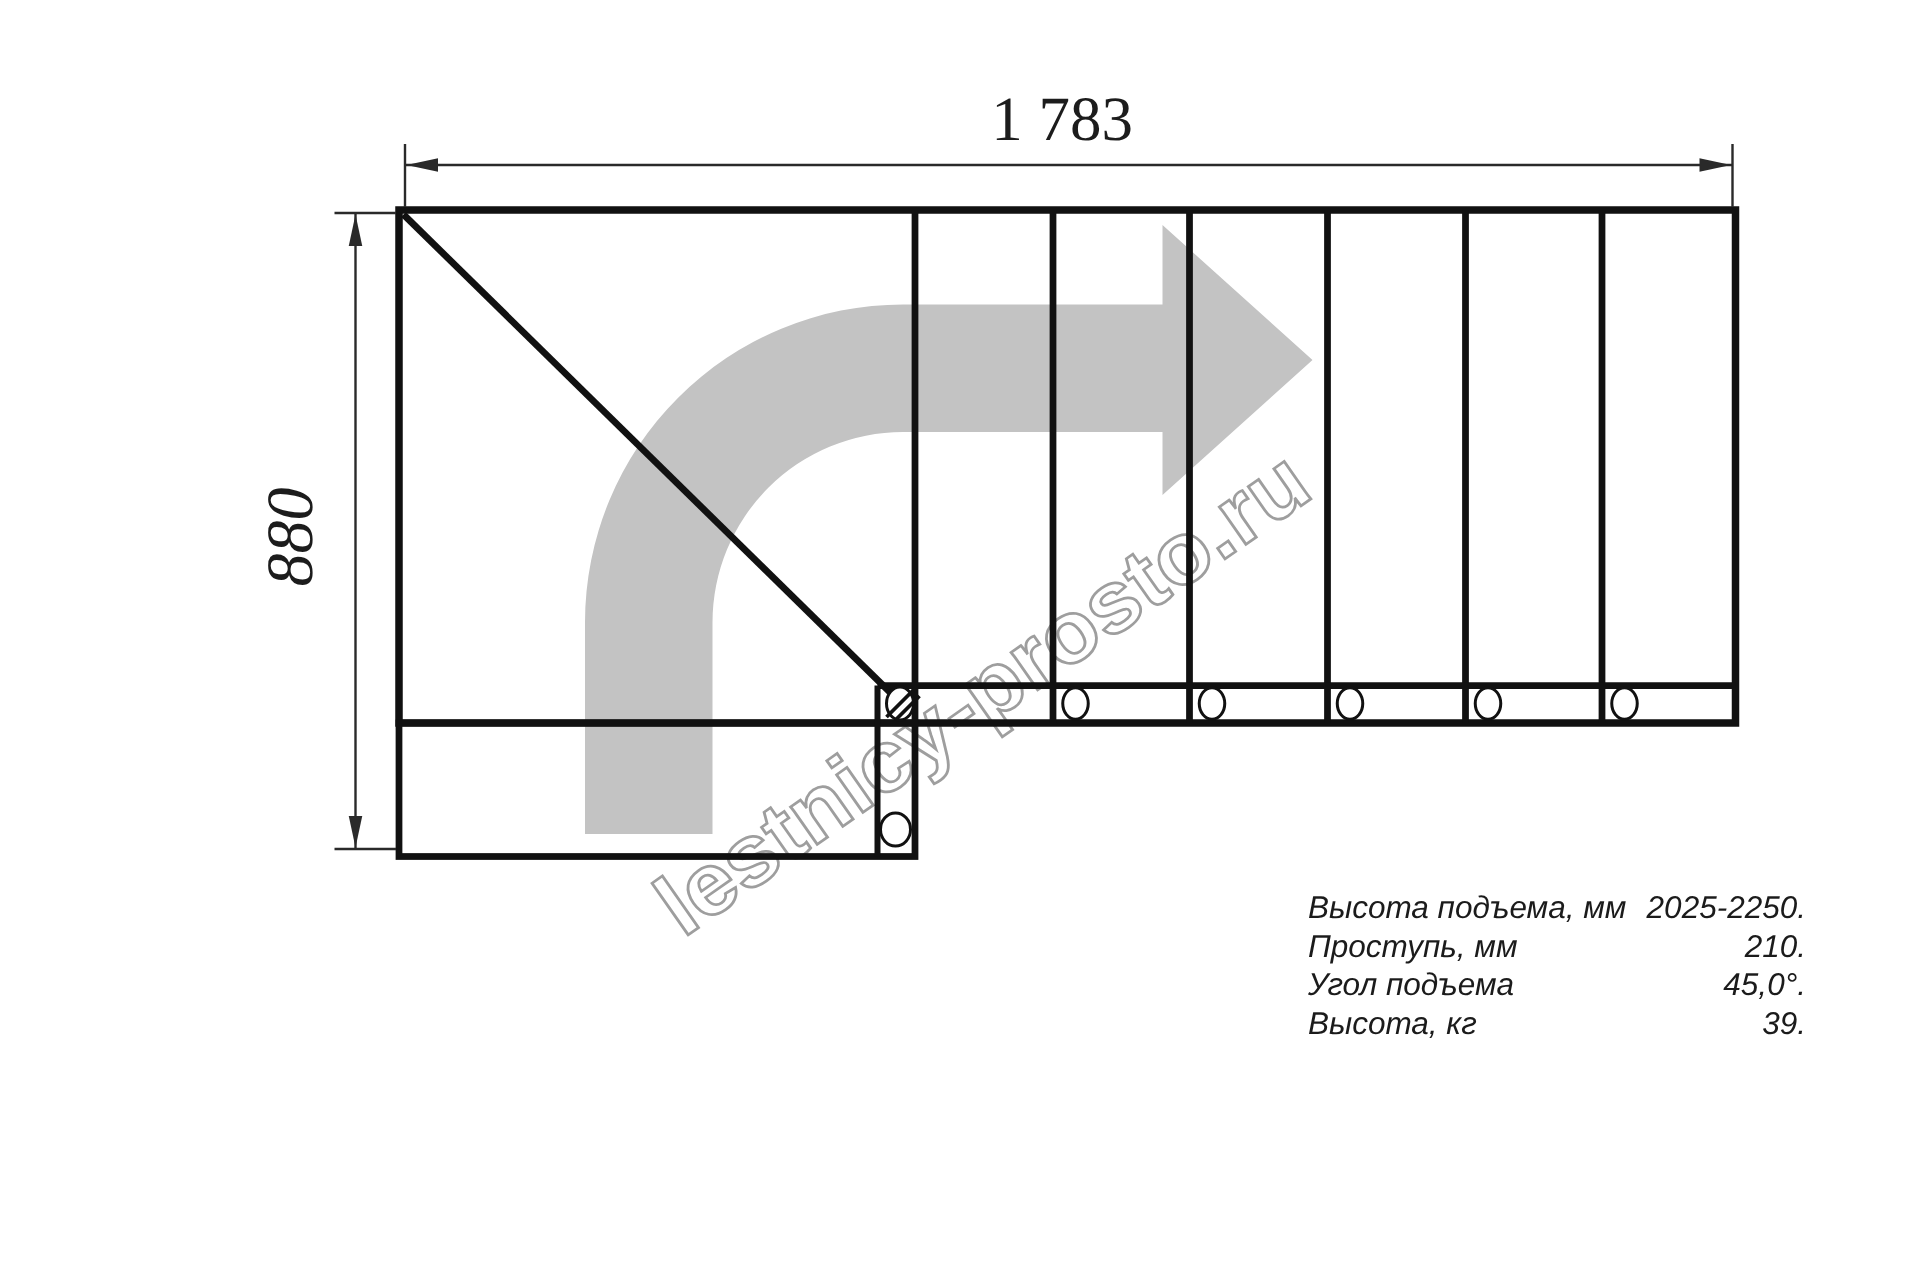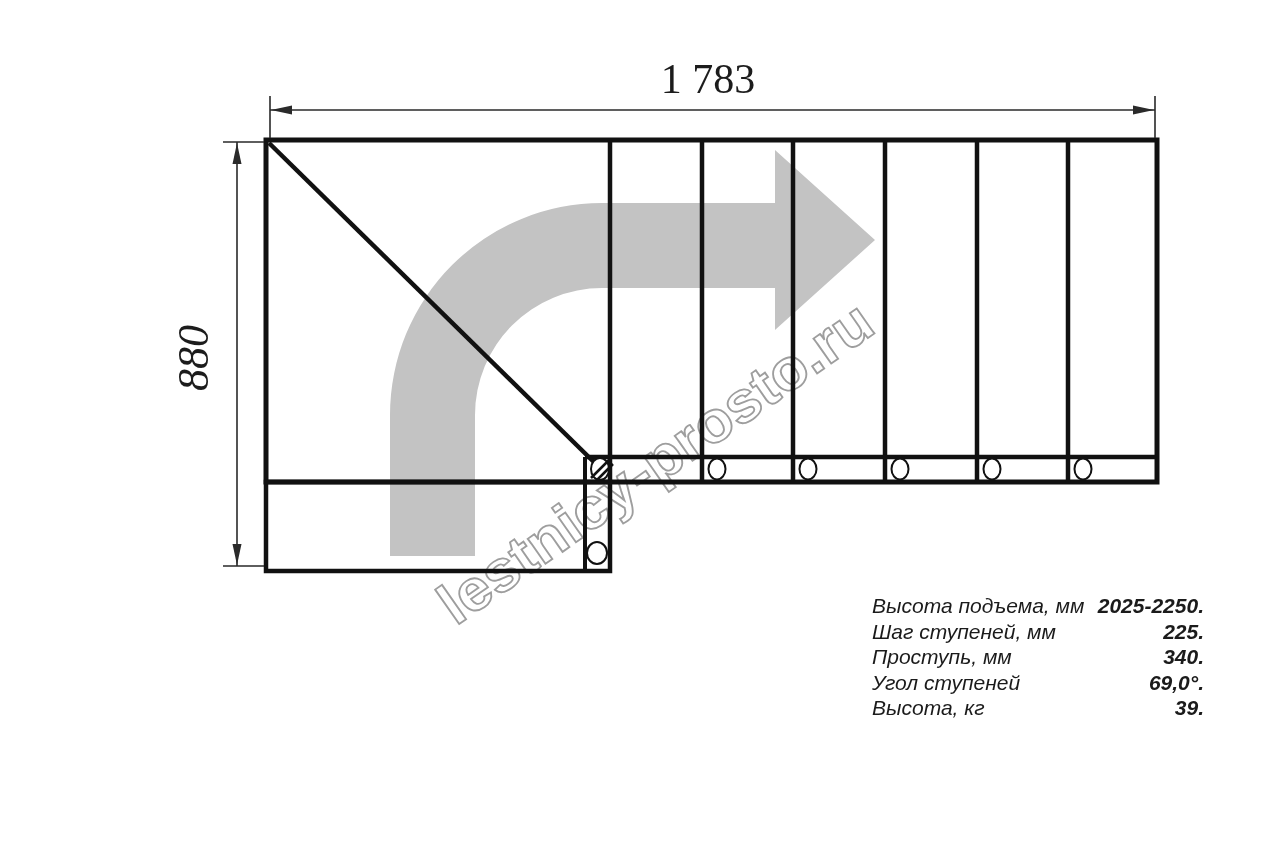--- a/index.html
+++ b/index.html
@@ -30,21 +30,21 @@
   #spec-table{
     position:absolute;
     left:872px;top:593px;width:332px;
     font-style:italic;
     font-size:21px;
     line-height:25.5px;
     color:#1b1b1b;
   }
   .spec-row{display:flex;justify-content:space-between;white-space:nowrap;}
   .spec-label{text-align:left;}
-  .spec-value{text-align:right;font-weight:bold;}
+  .spec-value{text-align:right;}
 </style>
 </head>
 <body>
 
 <div id="stage">
 
   <svg id="drawing-svg" width="1280" height="853" viewBox="0 0 1280 853">
 
     <path d="M 390,556 L 390,415 A 212,212 0 0 1 602,203 L 775,203 L 775,150 L 875,240 L 775,330 L 775,288 L 602,288 A 127,127 0 0 0 475,415 L 475,556 Z" fill="#c3c3c3" stroke="none"></path>
 
@@ -97,30 +97,26 @@
     <text class="dim-text" x="708" y="93" font-size="42" text-anchor="middle">1 783</text>
     <text class="dim-text" font-size="44" font-style="italic" text-anchor="middle" transform="translate(208,358) rotate(-90)">880</text>
   </svg>
 
   <div id="spec-table">
     <div class="spec-row">
       <span class="spec-label">Высота подъема, мм</span>
       <span class="spec-value">2025-2250.</span>
     </div>
     <div class="spec-row">
-      <span class="spec-label">Шаг ступеней, мм</span>
-      <span class="spec-value">225.</span>
+      <span class="spec-label">Проступь, мм</span>
+      <span class="spec-value">210.</span>
     </div>
     <div class="spec-row">
-      <span class="spec-label">Проступь, мм</span>
-      <span class="spec-value">340.</span>
-    </div>
-    <div class="spec-row">
-      <span class="spec-label">Угол ступеней</span>
-      <span class="spec-value">69,0°.</span>
+      <span class="spec-label">Угол подъема</span>
+      <span class="spec-value">45,0°.</span>
     </div>
     <div class="spec-row">
       <span class="spec-label">Высота, кг</span>
       <span class="spec-value">39.</span>
     </div>
   </div>
 
 </div>
 
 </body></html>

